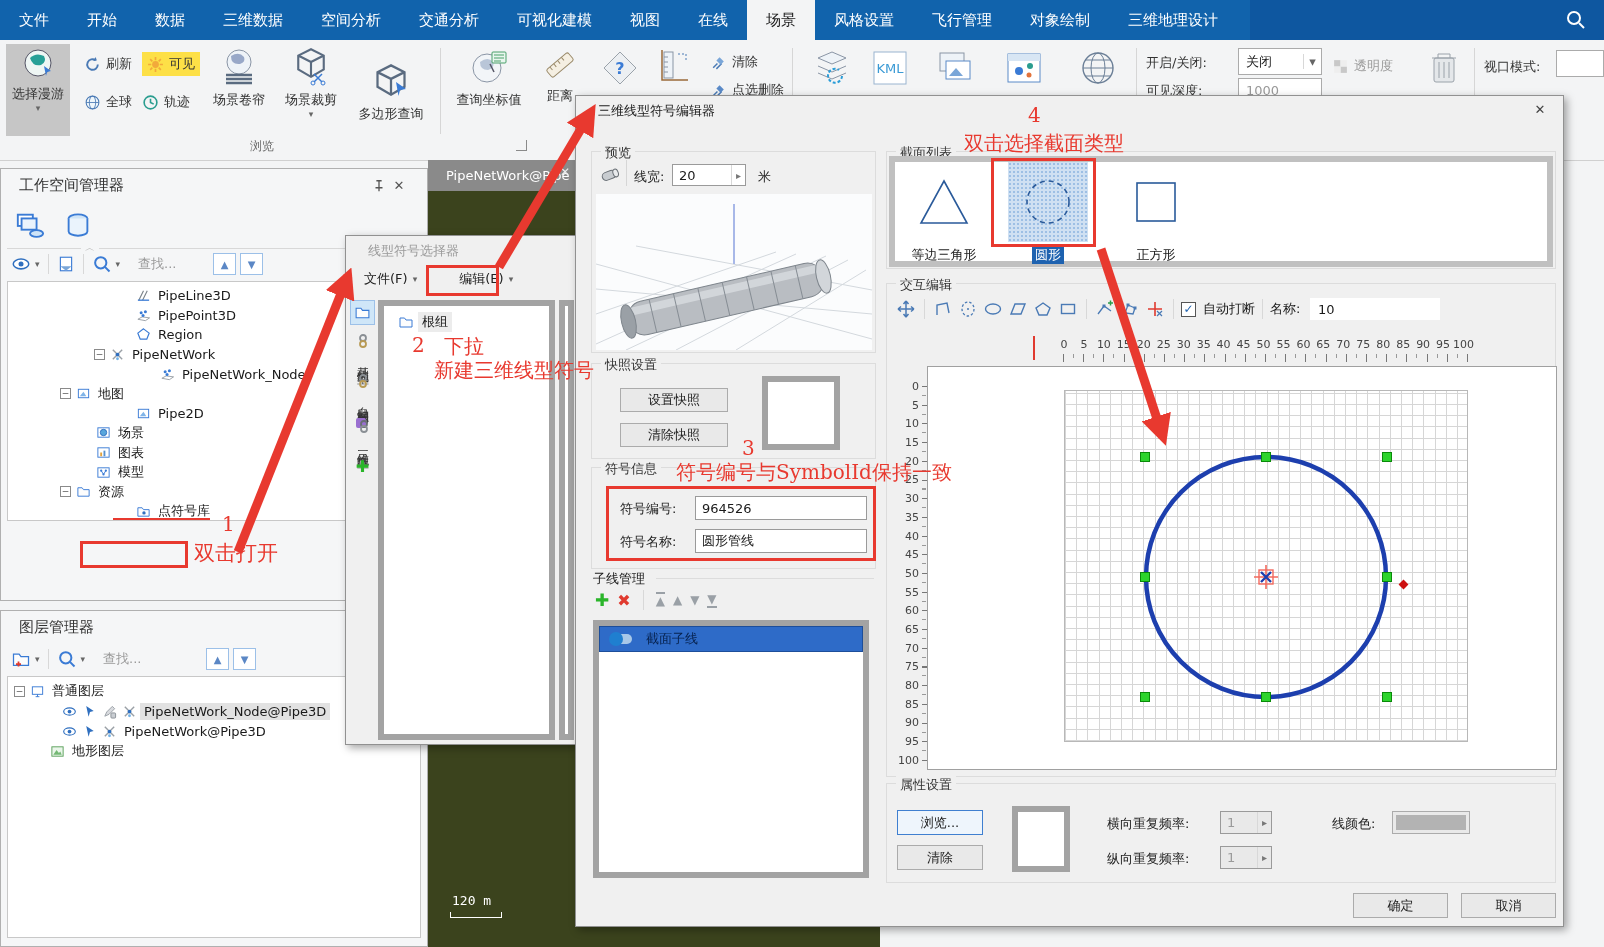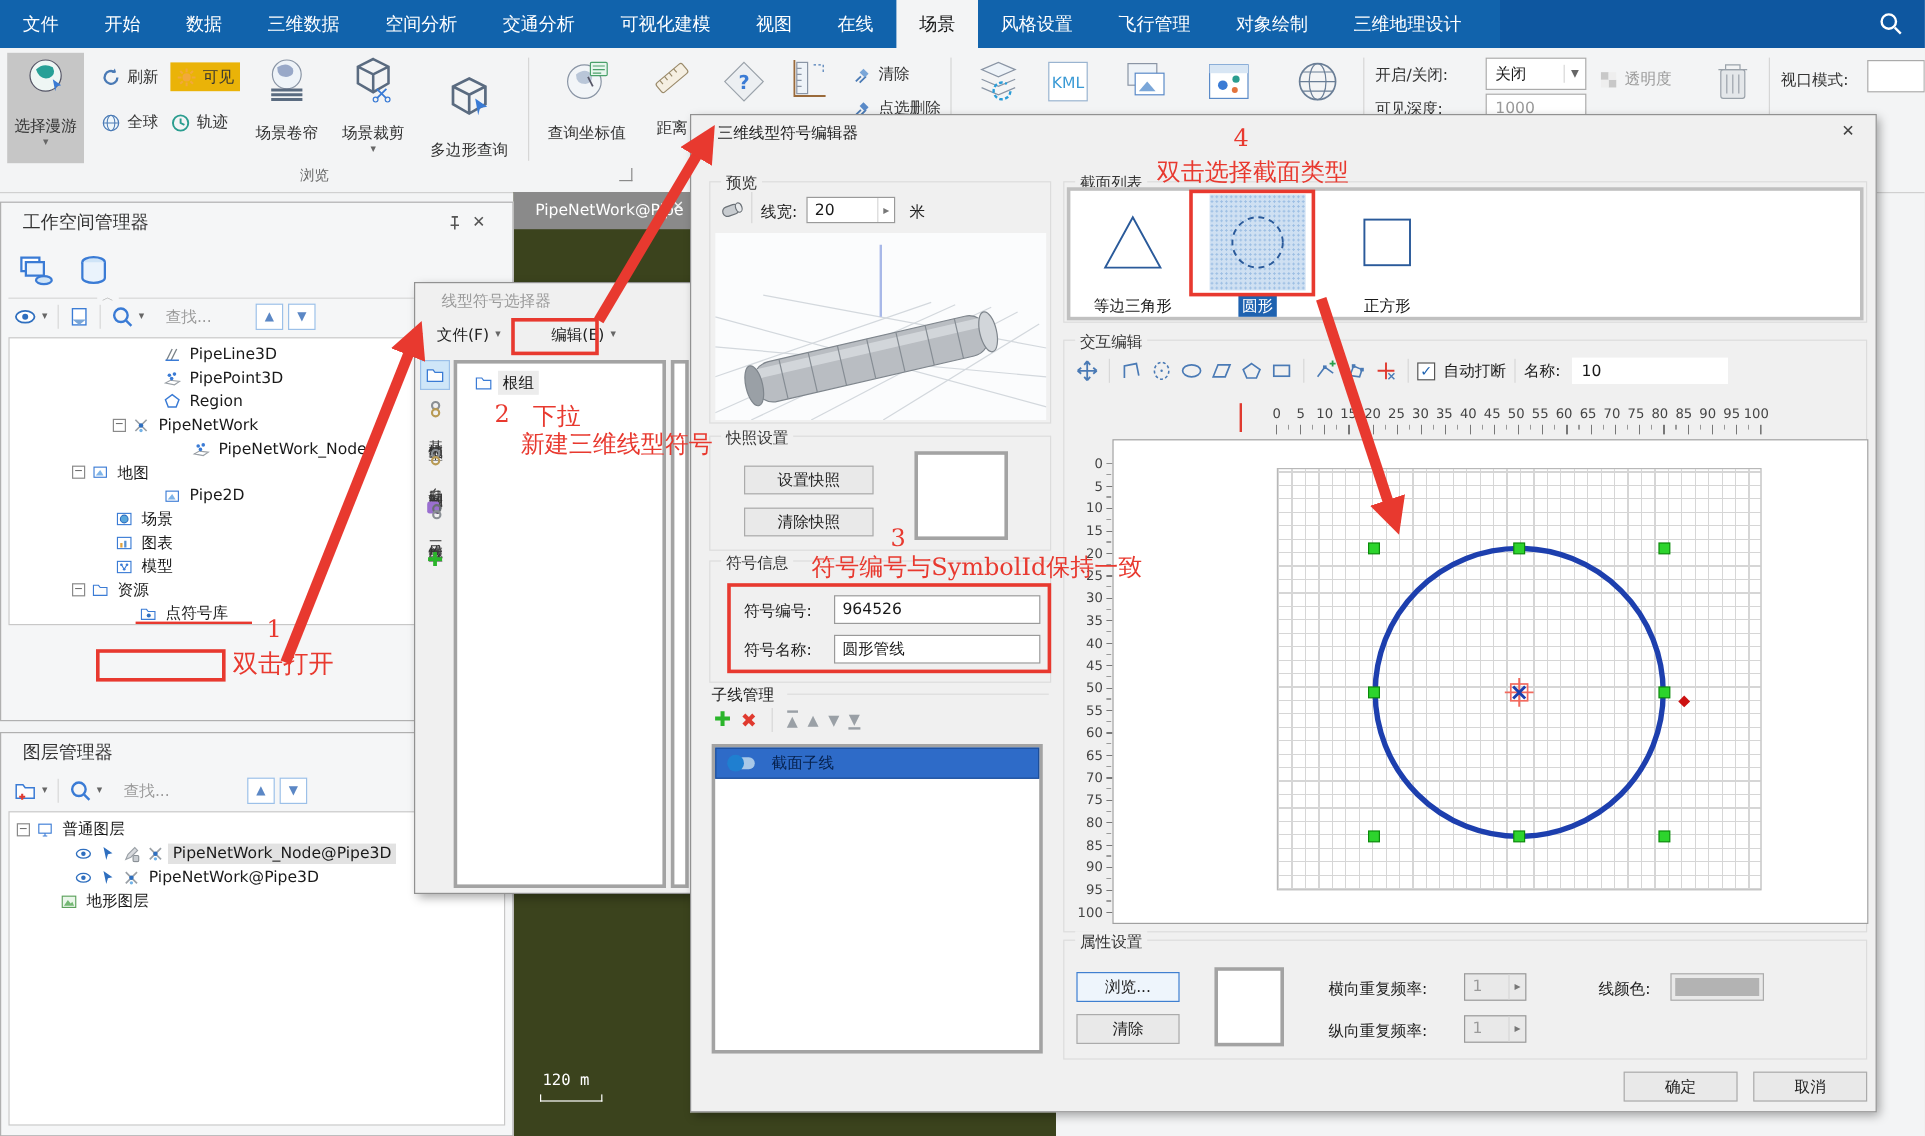--- a/index.html
+++ b/index.html
@@ -10,27 +10,27 @@
 
   
   .tabbar { position:absolute; left:0; top:0; width:1604px; height:40px; background:#1163ac; display:flex; align-items:stretch; }
   .rtab { color:#fff; font-size:15px; padding:0 19px; display:flex; align-items:center; cursor:default; white-space:nowrap; }
   .rtab.active { background:#f3f4f5; color:#1a1a1a; }
   .tab-search { position:absolute; right:16px; top:8px; width:24px; height:24px; }
 
   
   .ribbon { position:absolute; left:0; top:40px; width:1604px; height:121px; background:#f3f4f5; border-bottom:1px solid #d0d0d0; }
   .rb-lg { position:absolute; height:92px; display:flex; flex-direction:column; align-items:center; justify-content:flex-start; padding-top:2px; font-size:13px; color:#333; }
-  .rb-lg .lbl { margin-top:14px;text-align:center; }
+  .rb-lg .lbl { margin-top:3px;text-align:center; }
   .rb-sm { position:absolute; height:24px; display:flex; align-items:center; gap:5px; font-size:13px; color:#333; }
   .vsep { position:absolute; width:1px; background:#d6d6d6; }
   .grp-lbl { position:absolute; font-size:12px; color:#6a6a6a; text-align:center; }
   .launcher { position:absolute; width:11px; height:11px; border-right:1px solid #8a8a8a; border-bottom:1px solid #8a8a8a; }
   .pressed { background:#c6c6c6; }
-  .hl-btn { background:#eab308; }
+  .hl-btn { background:#fde047; }
   .rb-field { position:absolute; font-size:13px; color:#333; }
   .rb-select { position:absolute; background:#fff; border:1px solid #ababab; display:flex; align-items:center; font-size:13px; }
   .rb-select .txt { flex:1; padding-left:7px; }
   .rb-select .drop { width:18px; text-align:center; color:#666; border-left:1px solid #d8d8d8; }
   .rb-input { position:absolute; background:#fff; border:1px solid #ababab; color:#9a9a9a; padding-left:7px; display:flex; align-items:center; }
   .grayed { color:#9a9a9a; }
 
   
   .scene { position:absolute; left:428px; top:160px; width:452px; height:787px; background:#3b431d; }
   .scene-tabbar { height:31px; background:#8a8a8a; color:#fff; display:flex; align-items:center; padding-left:18px; font-size:13px; }
@@ -59,21 +59,21 @@
   .trow .wrap { display:flex; align-items:center; }
   .trow.red-box .wrap { outline:3px solid #e8392f; outline-offset:0px; }
 
   
   .dlg { position:absolute; background:#f0f0f0; border:1px solid #919191; box-shadow:3px 3px 8px rgba(0,0,0,.35); }
   .dlg-title { height:30px; display:flex; align-items:center; padding-left:22px; font-size:13px; }
   .dlg-close { position:absolute; top:6px; width:30px; height:22px; text-align:center; color:#444; font-size:13px; }
   .menu-item { display:inline-flex; align-items:center; gap:5px; padding:4px 8px; font-size:13px; color:#222; }
   .vtab-strip { position:absolute; display:flex; flex-direction:column; align-items:center; gap:8px; }
   .vtext { writing-mode:vertical-rl; text-orientation:upright; font-size:12px; color:#333; letter-spacing:2px; }
-  .whitebox { background:#fff; border:3px solid #a3a3a3; position:absolute; }
+  .whitebox { background:#fff; border:6px solid #a3a3a3; position:absolute; }
 
   
   .gbox { position:absolute; border:1px solid #dcdcdc; }
   .gbox > .glabel { position:absolute; top:-8px; left:9px; background:#f0f0f0; padding:0 4px; font-size:13px; color:#333; }
   .btn { display:flex; align-items:center; justify-content:center; background:#e9e9e9; border:1px solid #ababab; font-size:13px; color:#222; position:absolute; }
   .btn.focus { border:1px solid #3f7fd0; background:#eef5fc; }
   .field-lbl { position:absolute; font-size:13px; color:#222; }
   .input { position:absolute; background:#fff; border:1px solid #9a9a9a; display:flex; align-items:center; padding-left:6px; font-size:13px; }
   .spin { position:absolute; background:#fff; border:1px solid #9a9a9a; display:flex; align-items:center; font-size:13px; }
   .spin .val { flex:1; padding-left:6px; }
@@ -615,21 +615,21 @@
         <span class="wrap">
             <span style="display:flex;align-items:center">
               <svg class="ti">
                 <use href="#i-folder"></use>
               </svg>
             </span>
             <span class="tlabel">资源</span>
           </span>
       </div>
 
-      <div class="trow" style="padding-left: 92px;">
+      <div class="trow" style="padding-left: 92px; gap: 20px;">
         <span class="exp"></span>
         <span class="wrap">
             <span style="display:flex;align-items:center">
               <svg class="ti">
                 <use href="#i-sym-point"></use>
               </svg>
             </span>
             <span class="tlabel">点符号库</span>
           </span>
       </div>

